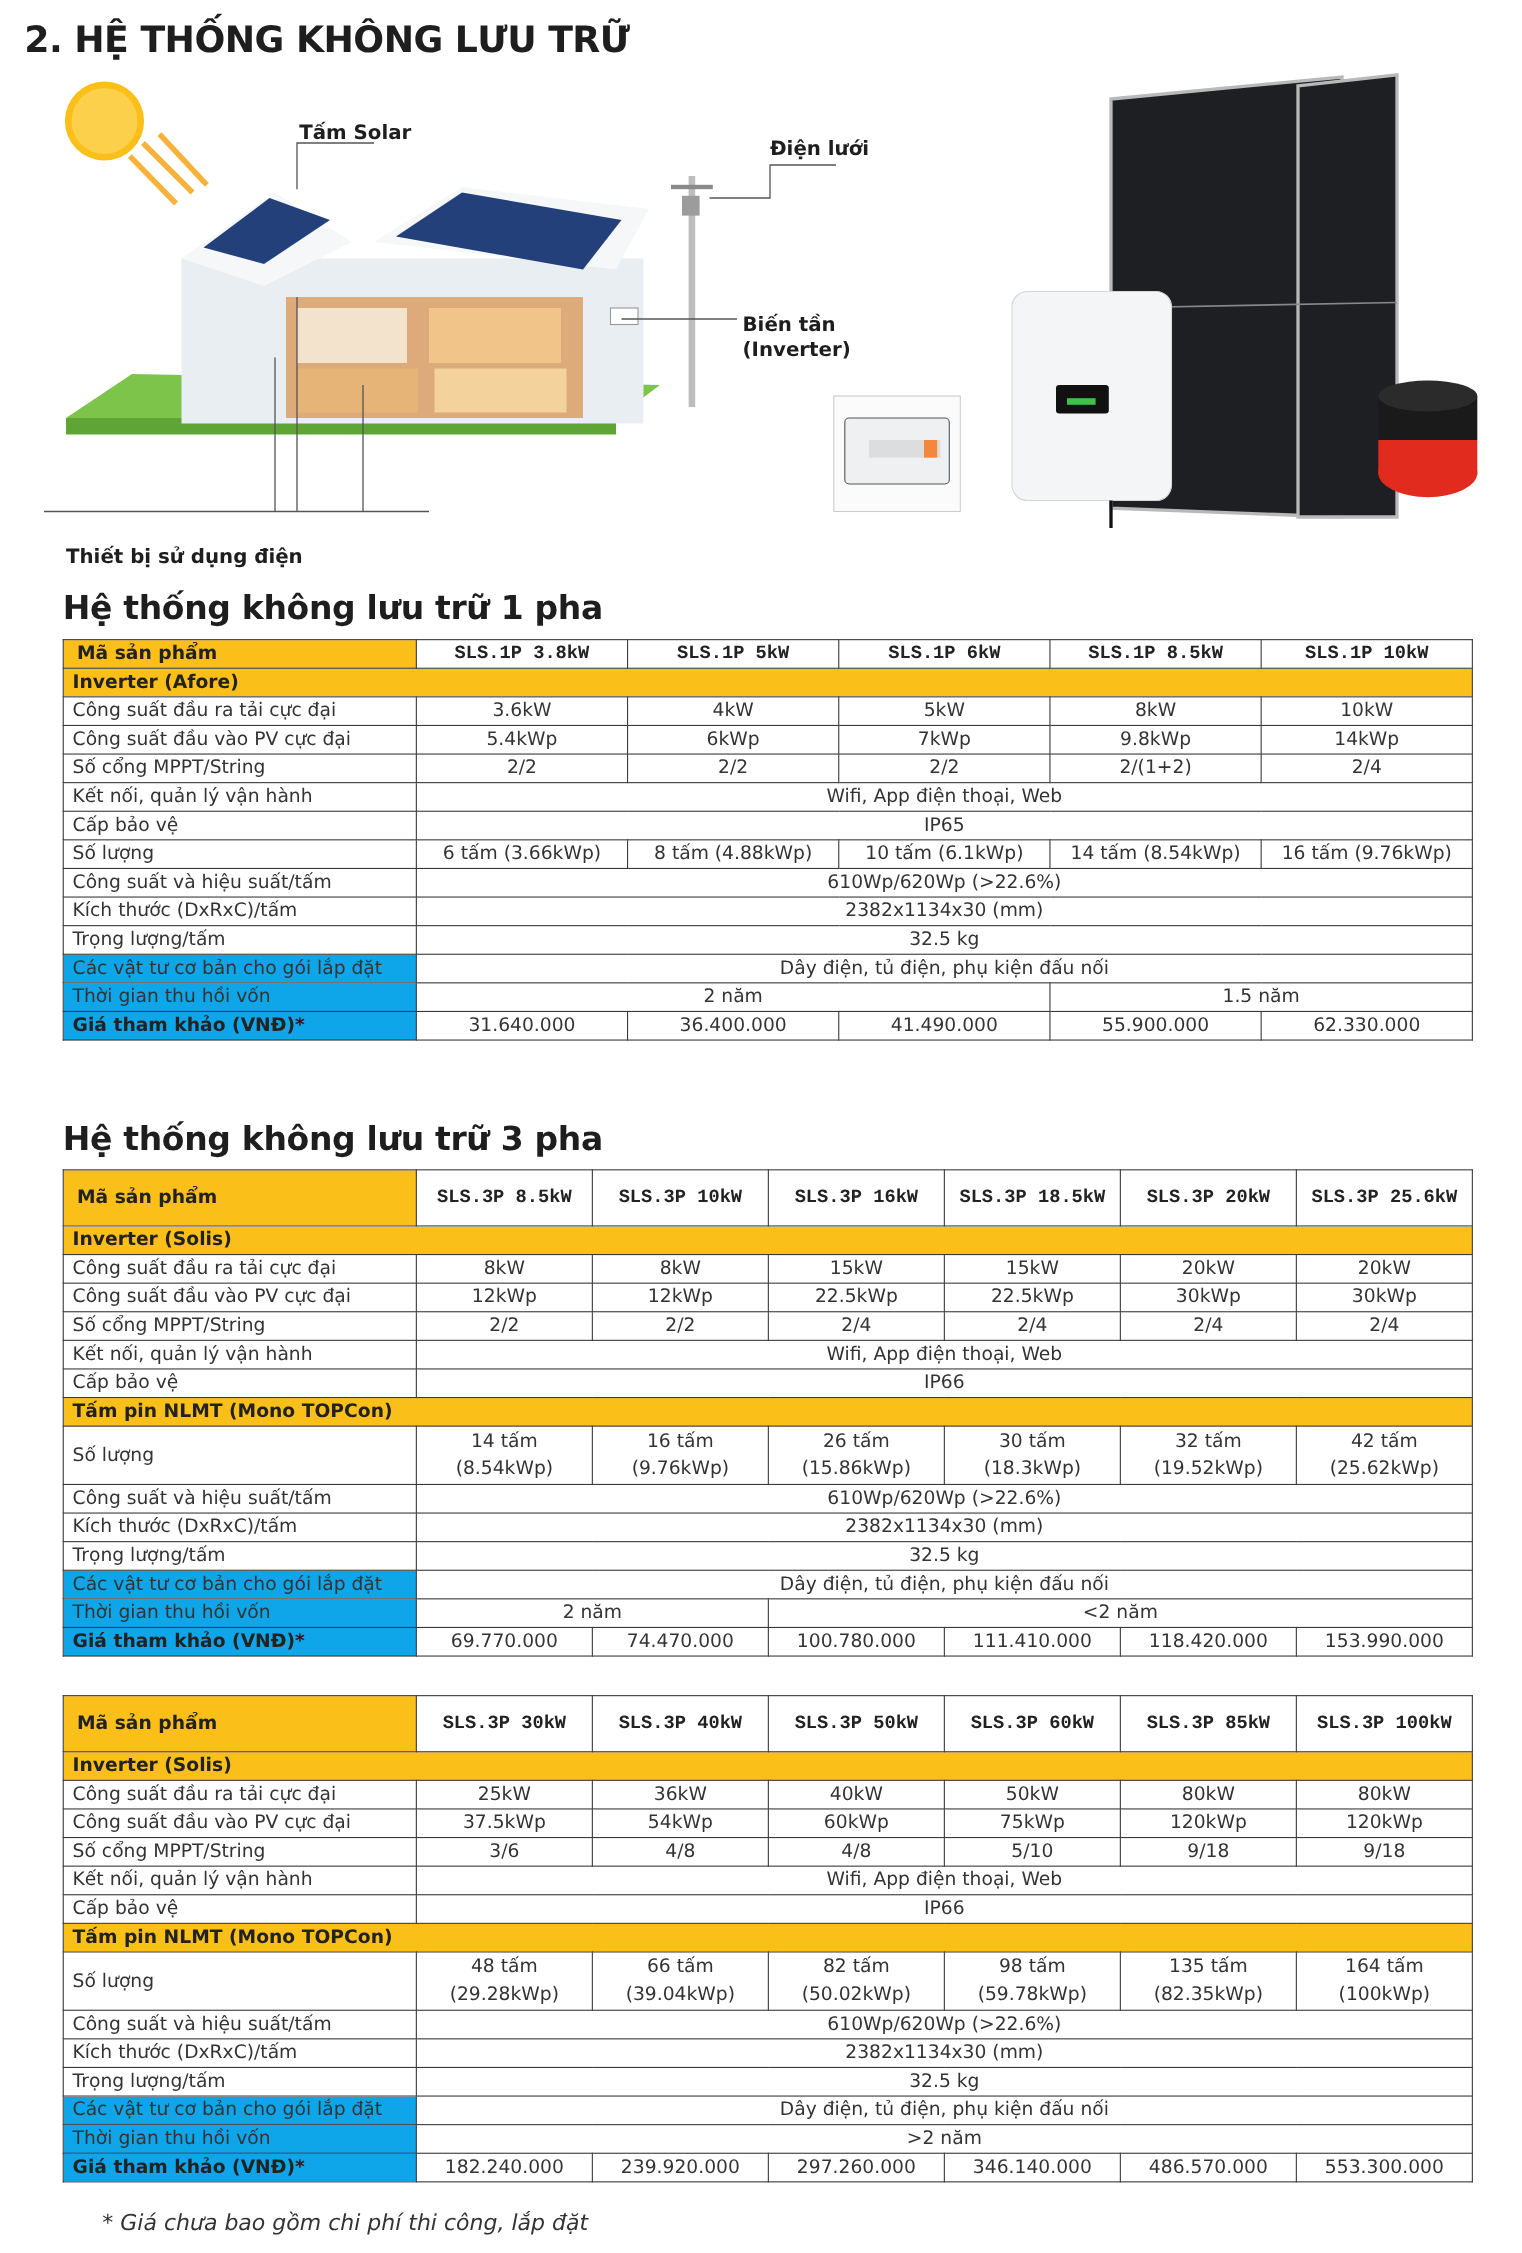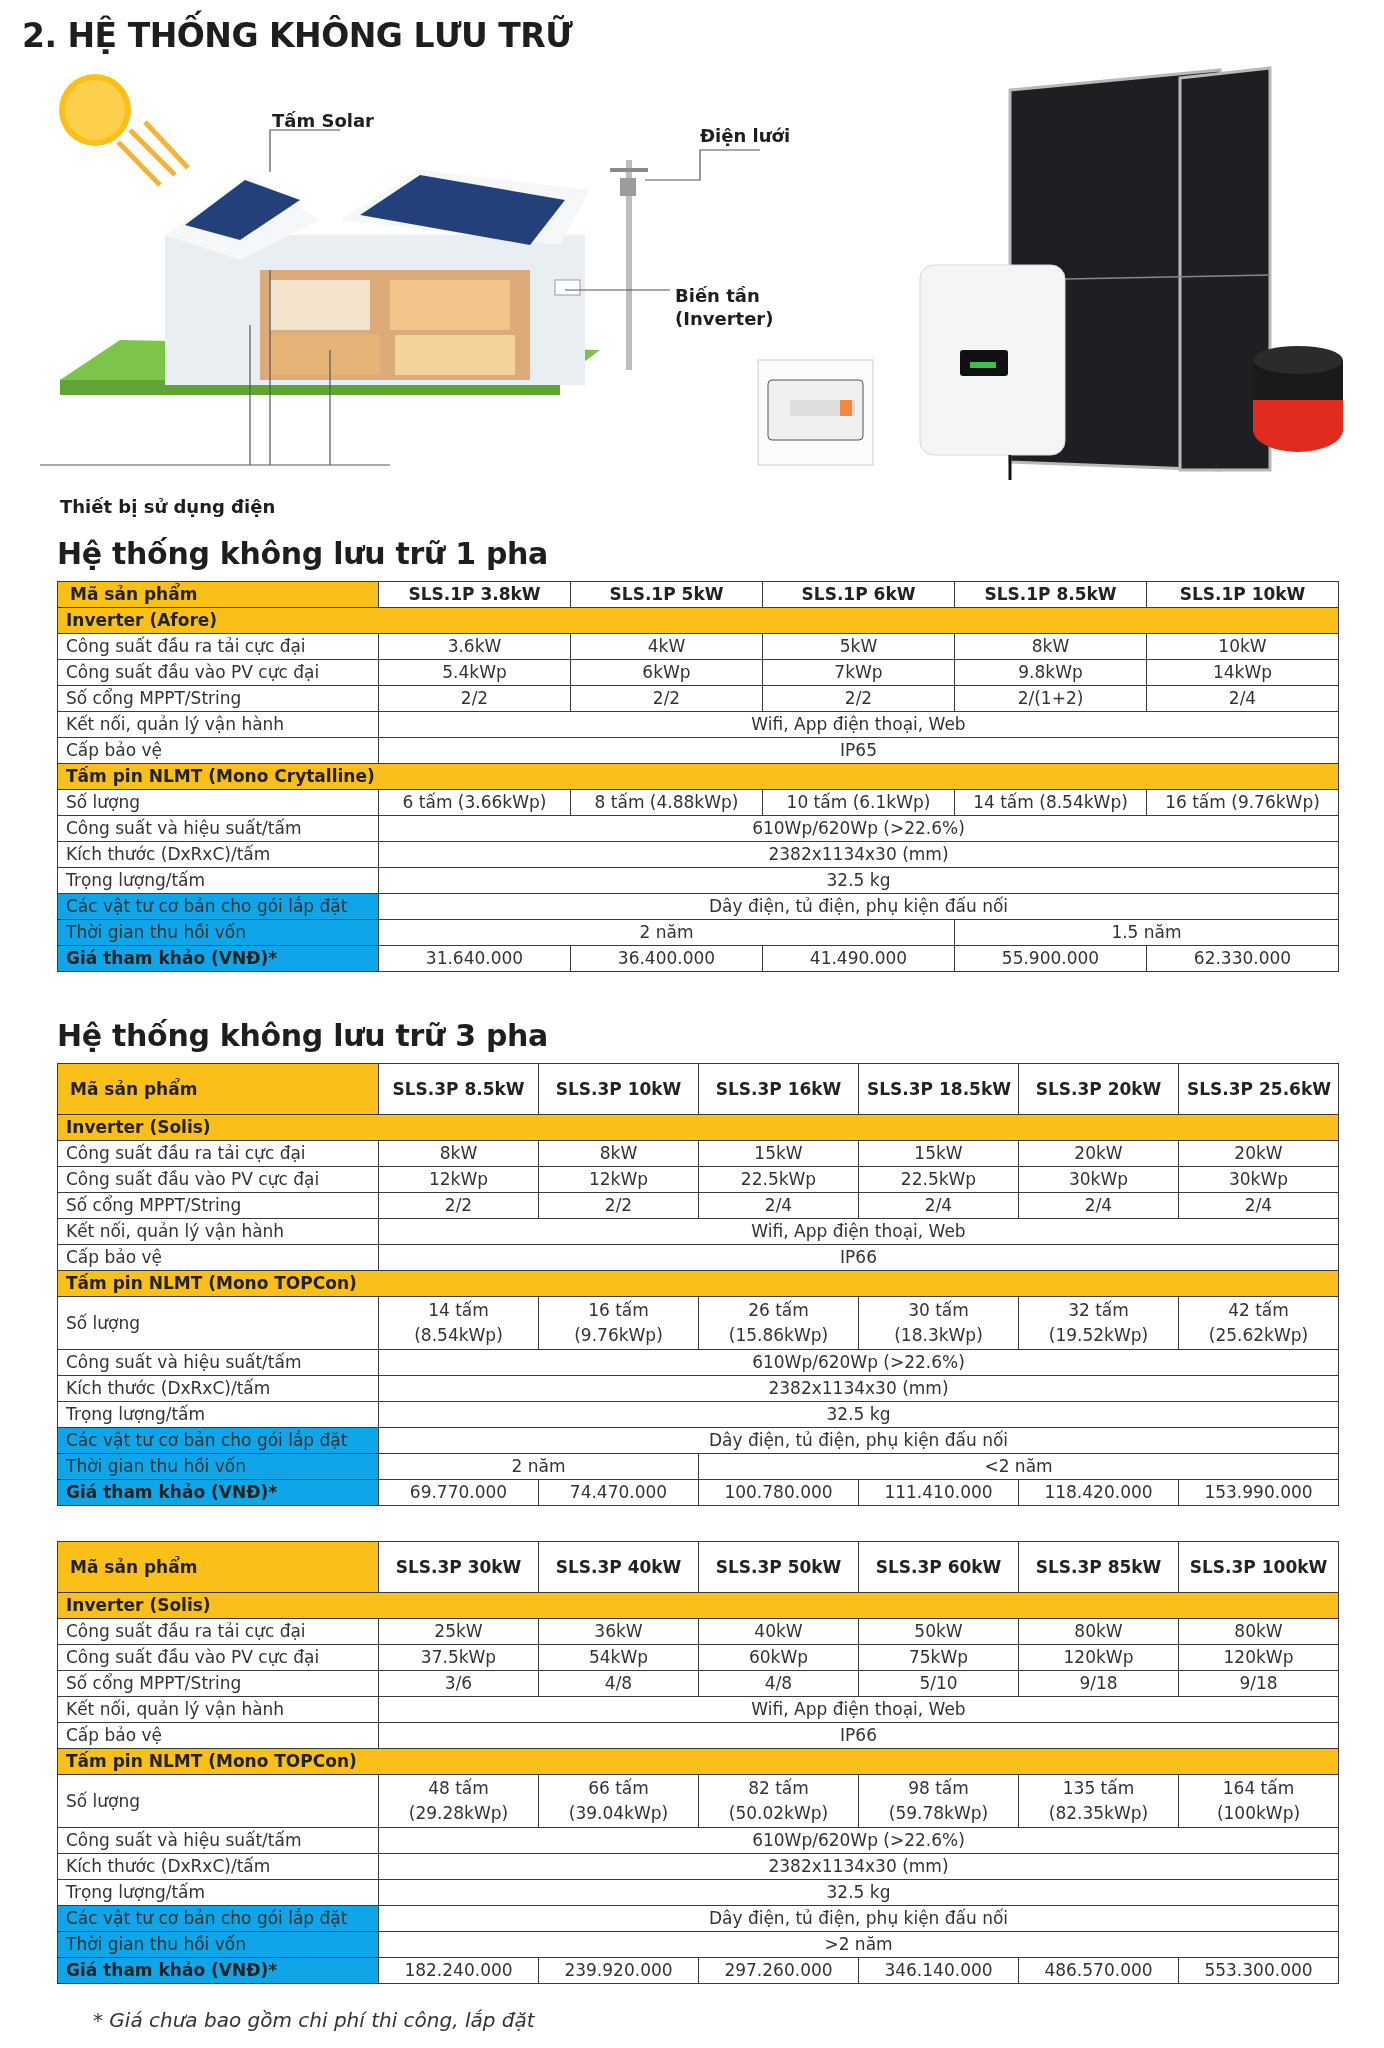--- a/index.html
+++ b/index.html
@@ -6,21 +6,21 @@
   body{width:1384px;height:2048px;position:relative;overflow:hidden;font-family:"DejaVu Sans","Liberation Sans",sans-serif;color:#222;}
   .main-title{position:absolute;left:22px;top:16px;font-size:33px;font-weight:bold;letter-spacing:-0.5px;color:#1e1e1e;}
   .hero{position:absolute;left:0;top:60px;width:1384px;height:450px;}
   .section-title{position:absolute;left:57px;font-size:30px;font-weight:bold;color:#1e1e1e;letter-spacing:-0.3px;}
   table.spec{position:absolute;left:57px;width:1282px;border-collapse:collapse;table-layout:fixed;font-size:17px;}
   table.spec td{border:1.5px solid #3a3a3a;padding:0 8px;height:25px;line-height:25px;white-space:nowrap;overflow:hidden;}
   table.spec td.lbl{width:300px;text-align:left;color:#333;}
   table.spec td.val{text-align:center;color:#333;}
   table.spec tr.hdr td{font-weight:bold;color:#222;}
   table.spec tr.hdr td.lbl{background:#fbbf1a;padding-left:12px;}
-  table.spec tr.hdr td.val{background:#fff;font-weight:bold;}
+  table.spec tr.hdr td.val{background:#fff;font-weight:bold;font-family:Liberation Mono, monospace;}
   table.spec tr.grp td{background:#fbbf1a;font-weight:bold;color:#222;}
   table.spec td.hl{background:#0ea5e9;}
   table.spec td.hl.bold{font-weight:bold;color:#222;}
   table.spec td.two{line-height:25px;white-space:normal;padding:1px 16px;}
   table.t2 tr.hdr td, table.t3 tr.hdr td{height:50px;}
   .footnote{position:absolute;left:57px;top:2008px;font-size:20px;font-style:italic;color:#333;margin-left:36px;}
   .callout{position:absolute;font-size:18px;font-weight:bold;color:#1e1e1e;}
 </style>
 </head>
 <body>
@@ -141,23 +141,20 @@
     <td class="val">2/4</td>
   </tr>
   <tr>
     <td class="lbl">Kết nối, quản lý vận hành</td>
     <td class="val" colspan="5">Wifi, App điện thoại, Web</td>
   </tr>
   <tr>
     <td class="lbl">Cấp bảo vệ</td>
     <td class="val" colspan="5">IP65</td>
   </tr>
-  <tr class="grp">
-    <td colspan="6">Tấm pin NLMT (Mono Crytalline)</td>
-  </tr>
   <tr>
     <td class="lbl">Số lượng</td>
     <td class="val">6 tấm (3.66kWp)</td>
     <td class="val">8 tấm (4.88kWp)</td>
     <td class="val">10 tấm (6.1kWp)</td>
     <td class="val">14 tấm (8.54kWp)</td>
     <td class="val">16 tấm (9.76kWp)</td>
   </tr>
   <tr>
     <td class="lbl">Công suất và hiệu suất/tấm</td>

